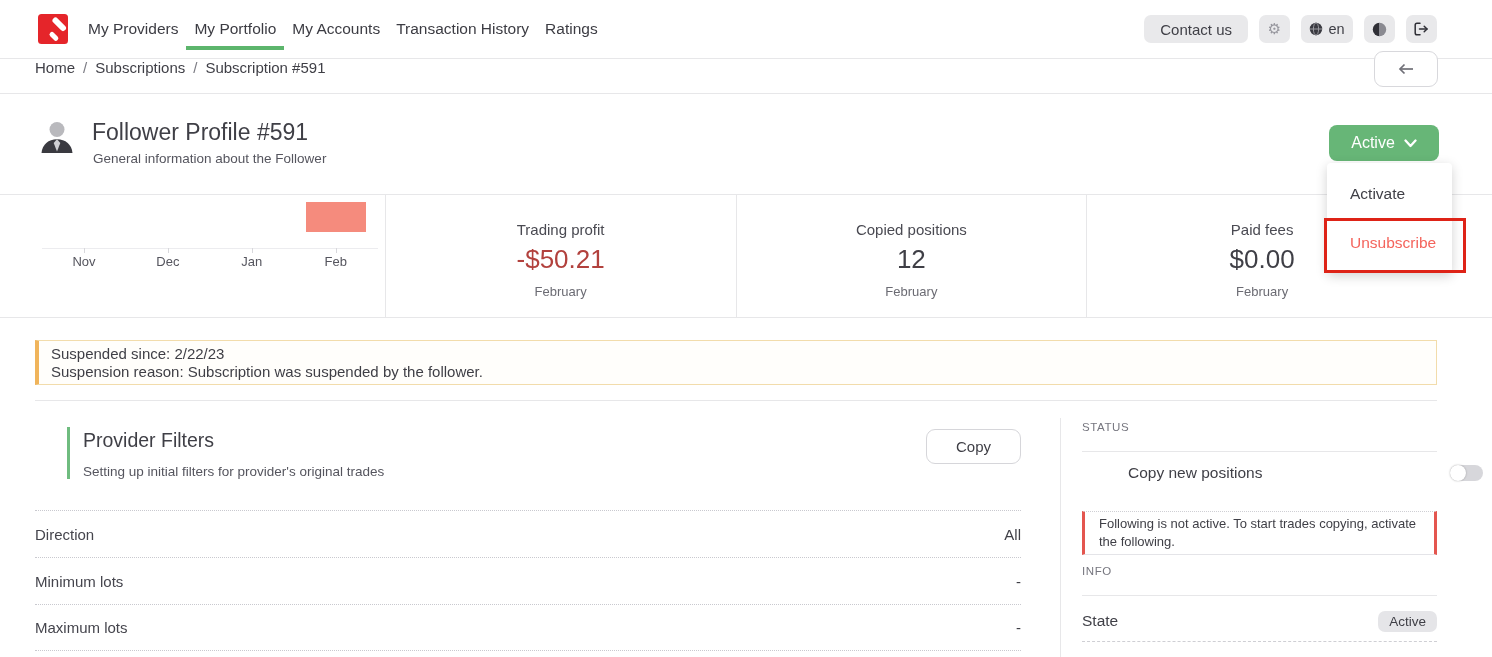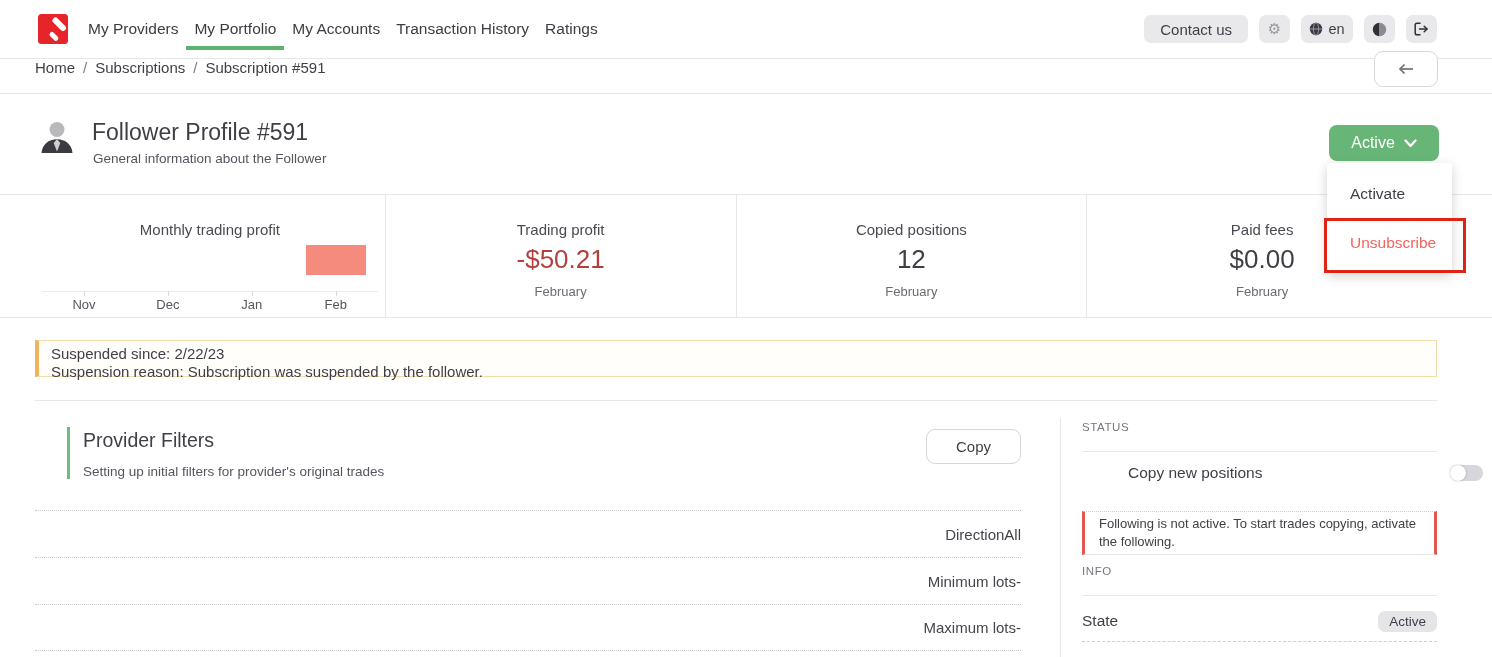--- a/index.html
+++ b/index.html
@@ -49,32 +49,32 @@
   .stat-period { margin-top:9px; font-size:13px; color:#6b6b73; }
   .chart-bars { display:flex; height:46px; align-items:flex-start; margin:7px 7px 0; }
   .chart-slot { flex:1; display:flex; justify-content:center; }
   .chart-bar { width:60px; }
   .chart-axis { position:relative; height:1px; background:#ececef; margin:0 7px; }
   .chart-tick { position:absolute; top:0; width:1px; height:5px; background:#d8d8dc; }
   .chart-labels { display:flex; margin:5px 7px 0; }
   .chart-label { flex:1; text-align:center; font-size:13px; color:#55555e; }
 
   
-  .susp-alert { position:absolute; top:340px; left:35px; width:1402px; height:37px; border:1px solid #f2dcab; border-left:4px solid #f0b45b; padding:4px 12px; font-size:15px; line-height:1.22; color:#3f3f46; background:#fffefb; }
+  .susp-alert { position:absolute; top:340px; left:35px; width:1402px; height:45px; border:1px solid #f2dcab; border-left:4px solid #f0b45b; padding:4px 12px; font-size:15px; line-height:1.22; color:#3f3f46; background:#fffefb; }
 
   .hr-main { position:absolute; top:400px; left:35px; width:1402px; height:1px; background:#e7e7e9; }
   .v-divider { position:absolute; left:1060px; top:418px; width:1px; height:239px; background:#e7e7e9; }
 
   
   .filters-header { position:absolute; left:35px; top:427px; width:986px; border-left:3px solid #6fbc7f; padding-left:13px;margin-left:32px; }
   .filters-title { font-size:19.5px; color:#3f3f46; margin-top:2px; }
   .filters-subtitle { font-size:13.5px; color:#55555e; margin-top:12px; }
   .edit-btn { position:absolute; left:926px; top:429px; width:95px; height:35px; background:#fff; border:1px solid #d6d6da; border-radius:9px; font-size:15px; color:#3f3f46; cursor:pointer; font-family:inherit; }
   .filter-rows { position:absolute; left:35px; top:510px; width:986px; }
-  .filter-row { height:47px; border-top:1px dotted #c9c9cf; display:flex; align-items:center; justify-content:flex-end; font-size:15px; }
+  .filter-row { height:47px; border-top:1px dotted #c9c9cf; display:flex; align-items:center; justify-content:space-between; font-size:15px; }
   .filter-row:last-child { border-bottom:1px dotted #c9c9cf; }
   .filter-row .lbl { color:#45454d; }
   .filter-row .val { color:#3f3f46; }
 
   
   .sb-hdr { position:absolute; left:1082px; font-size:11.5px; letter-spacing:.6px; color:#76767f; }
   .sb-line { position:absolute; left:1082px; width:355px; height:1px; background:#e7e7e9; }
   .copy-row { position:absolute; left:1082px; top:464px; width:355px; display:flex; align-items:center; justify-content:space-between; font-size:15.5px; color:#3f3f46;margin-left:46px; }
   .toggle { width:33px; height:16px; border-radius:8px; background:#d7d7db; position:relative; cursor:pointer; }
   .toggle-knob { position:absolute; left:0; top:0; width:16px; height:16px; border-radius:50%; background:#fff; box-shadow:0 0 2px rgba(0,0,0,.3); }
@@ -155,21 +155,20 @@
   <div class="page-subtitle">General information about the Follower</div>
   <button class="actions-btn">
     <span>Active</span>
     <svg width="13" height="9" viewBox="0 0 13 9">
       <path d="M1.5,1.5 L6.5,7 L11.5,1.5" fill="none" stroke="#fff" stroke-width="2.3" stroke-linecap="round" stroke-linejoin="round"></path>
     </svg>
   </button>
 
   <div class="stats">
     <div class="stat-col">
-      <div class="stat-label">Monthly trading profit</div>
       <div class="chart-bars">
           <div class="chart-slot"></div>
           <div class="chart-slot"></div>
           <div class="chart-slot"></div>
           <div class="chart-slot">
             <div class="chart-bar" style="height: 30px; background: rgb(245, 139, 125);"></div>
           </div>
         </div>
       <div class="chart-axis"><span></span><div class="chart-tick" style="left: 12.5%;"></div><div class="chart-tick" style="left: 37.5%;"></div><div class="chart-tick" style="left: 62.5%;"></div><div class="chart-tick" style="left: 87.5%;"></div></div>
       <div class="chart-labels">

